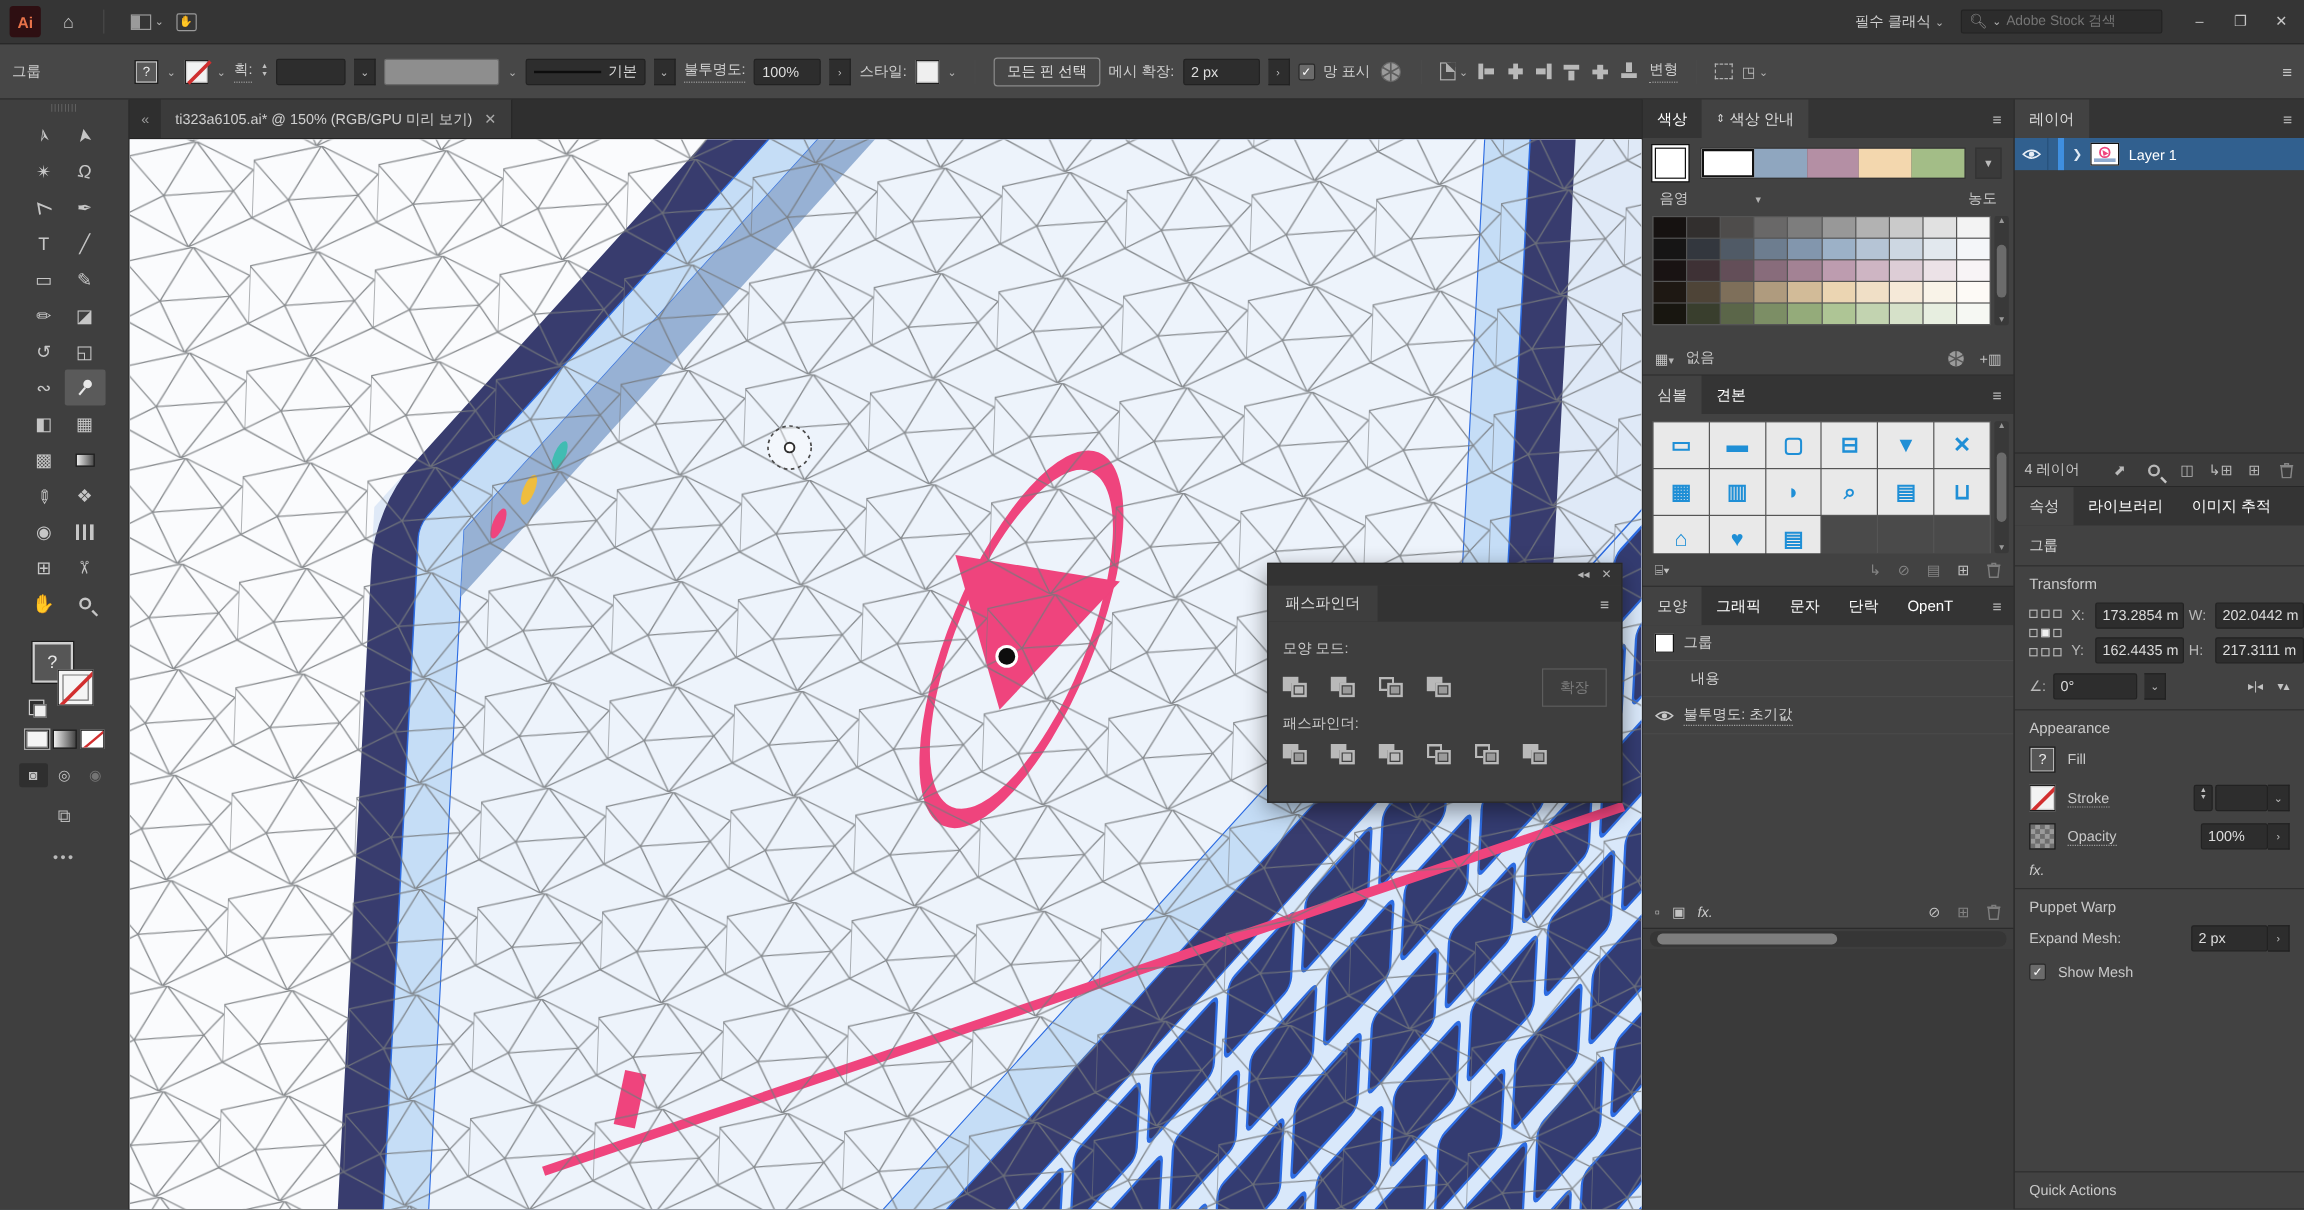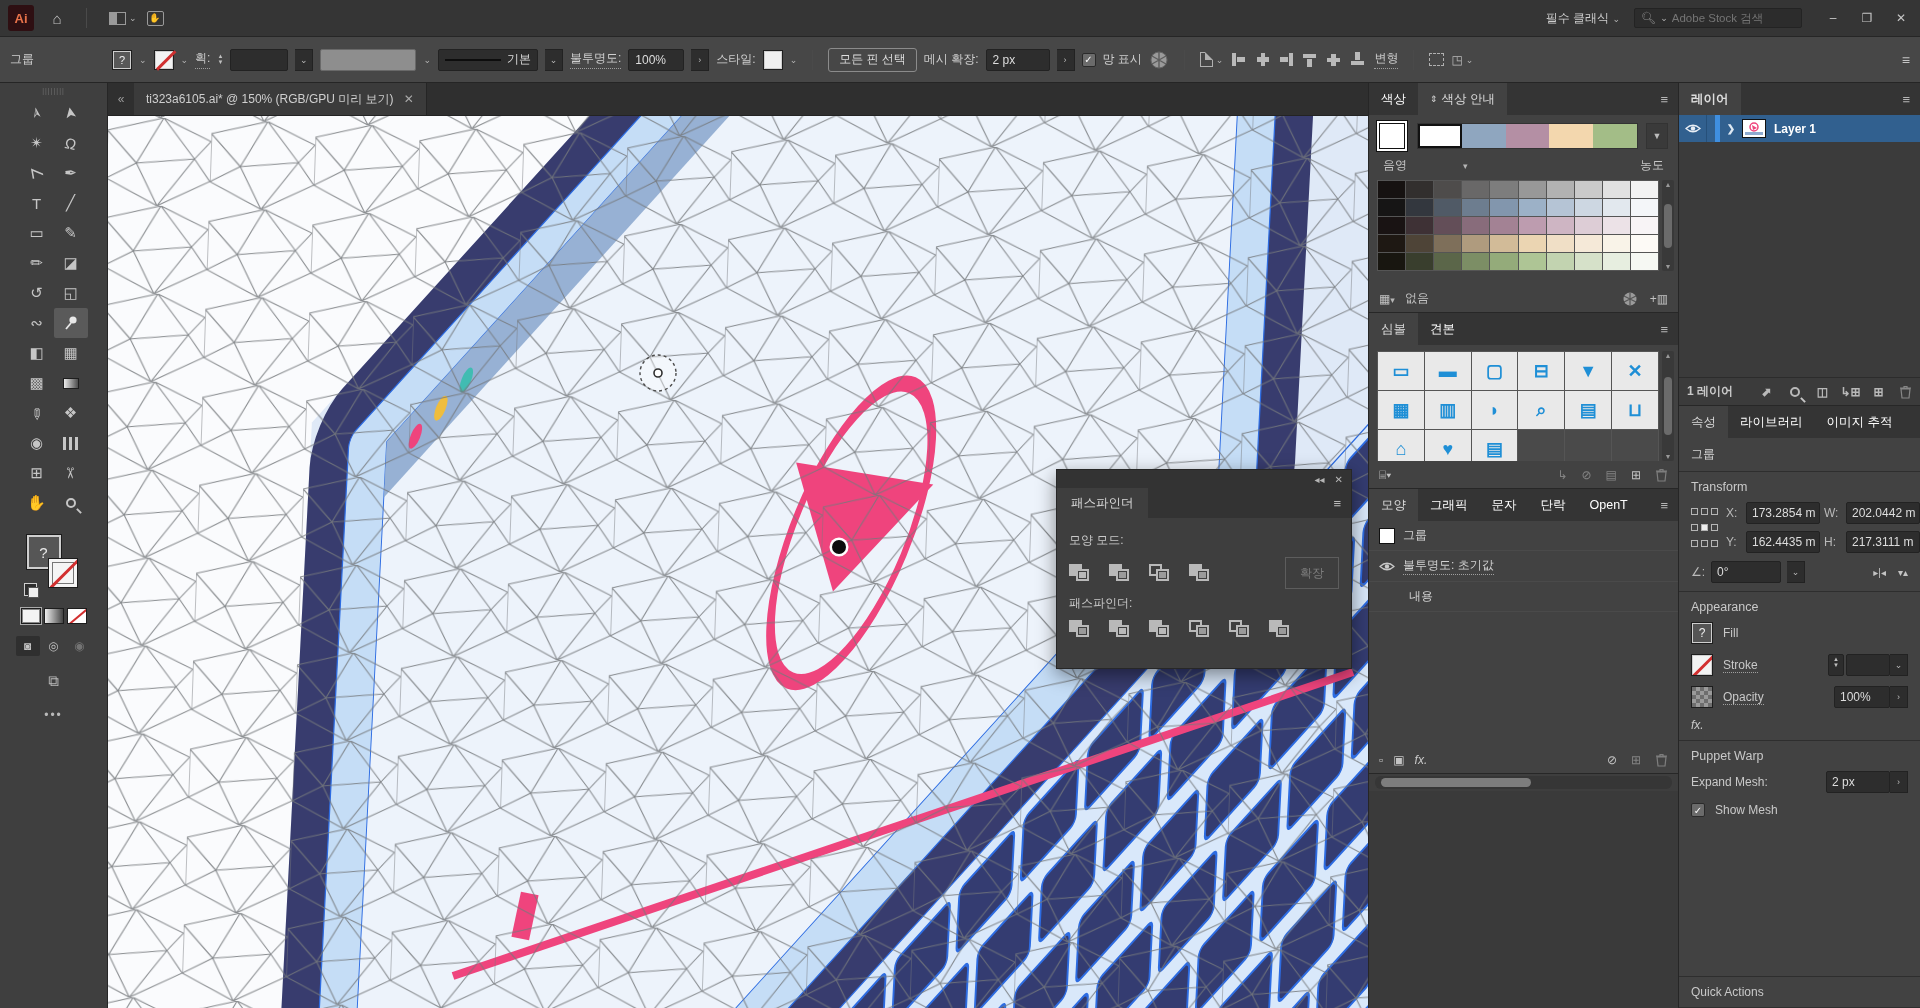--- a/index.html
+++ b/index.html
@@ -717,29 +717,29 @@
         <span class="ptab">문자</span>
         <span class="ptab">단락</span>
         <span class="ptab">OpenT</span>
         <span class="pmenu">≡</span>
       </div>
       <div class="pbody">
         <div class="ap-row">
           <span class="ap-sw"></span>
           <span>그룹</span>
         </div>
+        <div class="ap-row ap-ind">
+          <span>내용</span>
+        </div>
         <div class="ap-row">
           <svg width="16" height="11" viewBox="0 0 16 11">
               <path d="M1,5.5 Q8,-1 15,5.5 Q8,12 1,5.5 Z" fill="none" stroke="#c9c9c9" stroke-width="1.2"></path>
               <circle cx="8" cy="5.5" r="2.2" fill="#c9c9c9"></circle>
             </svg>
           <span class="dotted-u">불투명도: 초기값</span>
-        </div>
-        <div class="ap-row ap-ind">
-          <span>내용</span>
         </div>
         <div class="pfoot">
           <span>▫</span>
           <span>▣</span>
           <span class="fxlab">fx.</span>
           <span class="r" style="gap:14px;">
             <span>⊘</span>
             <span style="opacity:.5;">⊞</span>
             <svg width="13" height="14" viewBox="0 0 13 14" style="opacity:.5;">
                 <path d="M2,4 L11,4 L10,13 L3,13 Z M1,3 L12,3 M5,3 L5,1.5 L8,1.5 L8,3" fill="none" stroke="#b9b9b9" stroke-width="1.2"></path>
@@ -747,21 +747,21 @@
           </span>
         </div>
       </div>
     </div>
     <div class="hscroll"></div>
     <div style="flex:1; background:#3a3a3a;"></div>
   </div>
 
   <div class="dock2">
 
-    <div class="pgroup" style="height:323px;font-weight:bold;">
+    <div class="pgroup" style="height:323px;">
       <div class="ptabs">
         <span class="ptab on">레이어</span>
         <span class="pmenu">≡</span>
       </div>
       <div class="pbody" style="background:#3b3b3b;">
         <div class="layer-row">
           <span class="lr-eye">
               <svg width="16" height="11" viewBox="0 0 16 11">
                 <path d="M1,5.5 Q8,-1 15,5.5 Q8,12 1,5.5 Z" fill="none" stroke="#e8eef5" stroke-width="1.3"></path>
                 <circle cx="8" cy="5.5" r="2.2" fill="#e8eef5"></circle>
@@ -774,21 +774,21 @@
                 <rect width="22" height="17" fill="#fff"></rect>
                 <circle cx="11" cy="7" r="4" fill="none" stroke="#ef447d" stroke-width="1.5"></circle>
                 <path d="M9,5 L14,8 L10,10 Z" fill="#ef447d"></path>
                 <rect x="2" y="12" width="18" height="3" fill="#8fabd0"></rect>
               </svg>
           </span>
           <span>Layer 1</span>
         </div>
         <div class="layers-fill"></div>
         <div class="lfoot">
-          <span class="cnt">1 레이어</span>
+          <span class="cnt">4 레이어</span>
           <span class="ico14">⬈</span>
           <span class="ico14">
               <span class="mag-ico" style="border-color:#b9b9b9;"></span>
             </span>
           <span class="ico14">◫</span>
           <span class="ico14">↳⊞</span>
           <span class="ico14">⊞</span>
           <svg width="13" height="14" viewBox="0 0 13 14" style="opacity:.6;">
               <path d="M2,4 L11,4 L10,13 L3,13 Z M1,3 L12,3 M5,3 L5,1.5 L8,1.5 L8,3" fill="none" stroke="#b9b9b9" stroke-width="1.2"></path>
             </svg>

